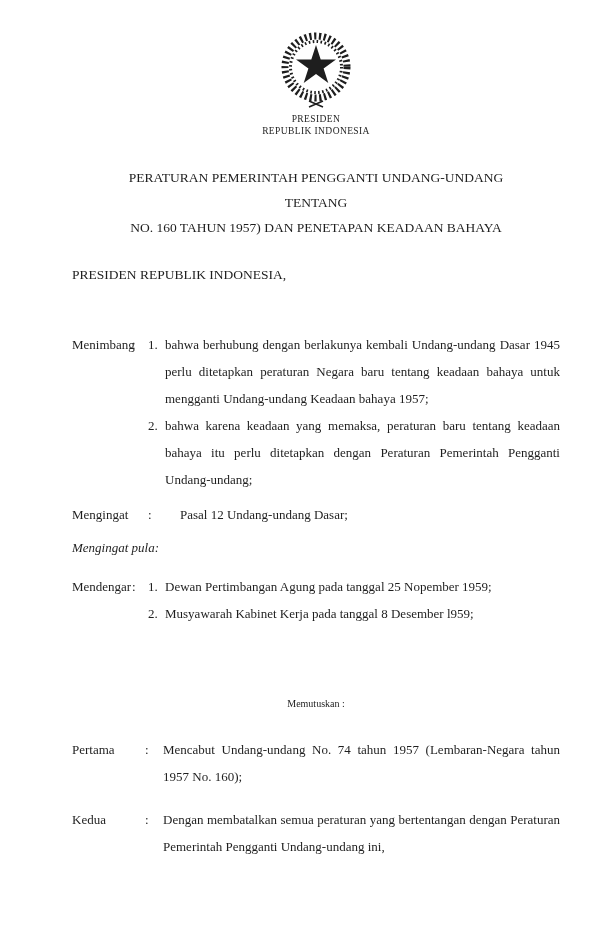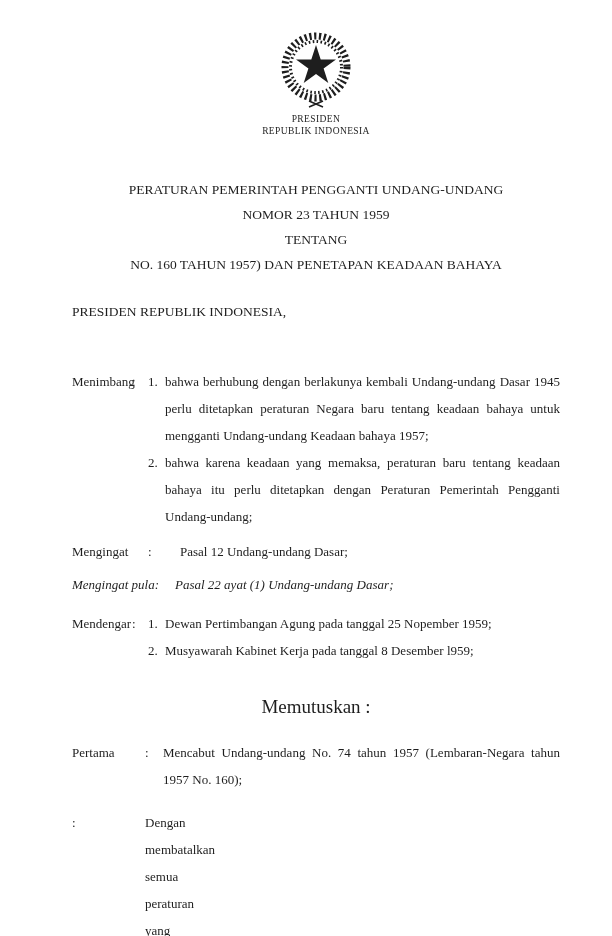--- a/index.html
+++ b/index.html
@@ -17,21 +17,21 @@
   }
   .letterhead { text-align: center; }
   .emblem-wrap { line-height: 0; }
   .letterhead-caption {
     margin-top: 4px;
     font-size: 9.5px;
     line-height: 11.5px;
     letter-spacing: 0.4px;
   }
   .title-block {
-    margin-top: 40px;
+    margin-top: 28px;
     text-align: center;
     font-size: 13.5px;
     line-height: 25px;
   }
   .salutation {
     margin-top: 22px;
     text-align: left;
     font-size: 13.5px;
     line-height: 25px;
   }
@@ -39,24 +39,24 @@
   .row { display: grid; grid-template-columns: 60px 16px 1fr; }
   .row-mengingat { margin-top: 8px; gap: 16px; }
   .row-mengingat-pula { margin-top: 6px; grid-template-columns: 103px 1fr; font-style: italic; }
   .row-mendengar { margin-top: 12px; font-family: Liberation Serif, serif; }
   .label-cell { white-space: nowrap; }
   .colon-cell { text-align: left; }
   .content-cell { text-align: justify; }
   .list-item { display: grid; grid-template-columns: 17px 1fr; }
   .item-text { text-align: justify; }
   .decision-heading {
-    margin-top: 30px;
+    margin-top: 64px;
     margin-bottom: 20px;
     text-align: center;
-    font-size: 19px;
+    font-size: 10px;
     line-height: 25px;
   }
   .decision-row { display: grid; grid-template-columns: 73px 18px 1fr; }
   .decision-row + .decision-row { margin-top: 16px; }
   .decision-text { text-align: justify; }
 </style>
 </head>
 <body>
 
 <div class="page">
@@ -71,21 +71,20 @@
       </svg>
     </div>
     <div class="letterhead-caption">
       <div>PRESIDEN</div>
       <div>REPUBLIK INDONESIA</div>
     </div>
   </div>
 
   <div class="title-block">
     <div>PERATURAN PEMERINTAH PENGGANTI UNDANG-UNDANG</div>
-    <div>NOMOR 23 TAHUN 1959</div>
     <div>TENTANG</div>
     <div>NO. 160 TAHUN 1957) DAN PENETAPAN KEADAAN BAHAYA</div>
   </div>
 
   <div class="salutation">PRESIDEN REPUBLIK INDONESIA,</div>
 
   <div class="body">
 
     <div class="row">
       <div class="label-cell">Menimbang</div>
@@ -103,21 +102,20 @@
     </div>
 
     <div class="row row-mengingat">
       <div class="label-cell">Mengingat</div>
       <div class="colon-cell">:</div>
       <div class="content-cell">Pasal 12 Undang-undang Dasar;</div>
     </div>
 
     <div class="row row-mengingat-pula">
       <div class="label-cell">Mengingat pula:</div>
-      <div class="content-cell">Pasal 22 ayat (1) Undang-undang Dasar;</div>
     </div>
 
     <div class="row row-mendengar">
       <div class="label-cell">Mendengar</div>
       <div class="colon-cell">:</div>
       <div class="content-cell">
         <div class="list-item">
           <div>1.</div>
           <div class="item-text">Dewan Pertimbangan Agung pada tanggal 25 Nopember 1959;</div>
         </div>
@@ -130,18 +128,19 @@
 
     <div class="decision-heading">Memutuskan :</div>
 
     <div class="decision-row">
       <div class="label-cell">Pertama</div>
       <div class="colon-cell">:</div>
       <div class="decision-text">Mencabut Undang-undang No. 74 tahun 1957 (Lembaran-Negara tahun 1957 No. 160);</div>
     </div>
 
     <div class="decision-row">
+      <div class="label-cell">Kedua</div>
       <div class="colon-cell">:</div>
       <div class="decision-text">Dengan membatalkan semua peraturan yang bertentangan dengan Peraturan Pemerintah Pengganti Undang-undang ini,</div>
     </div>
 
   </div>
 </div>
 
 </body></html>

